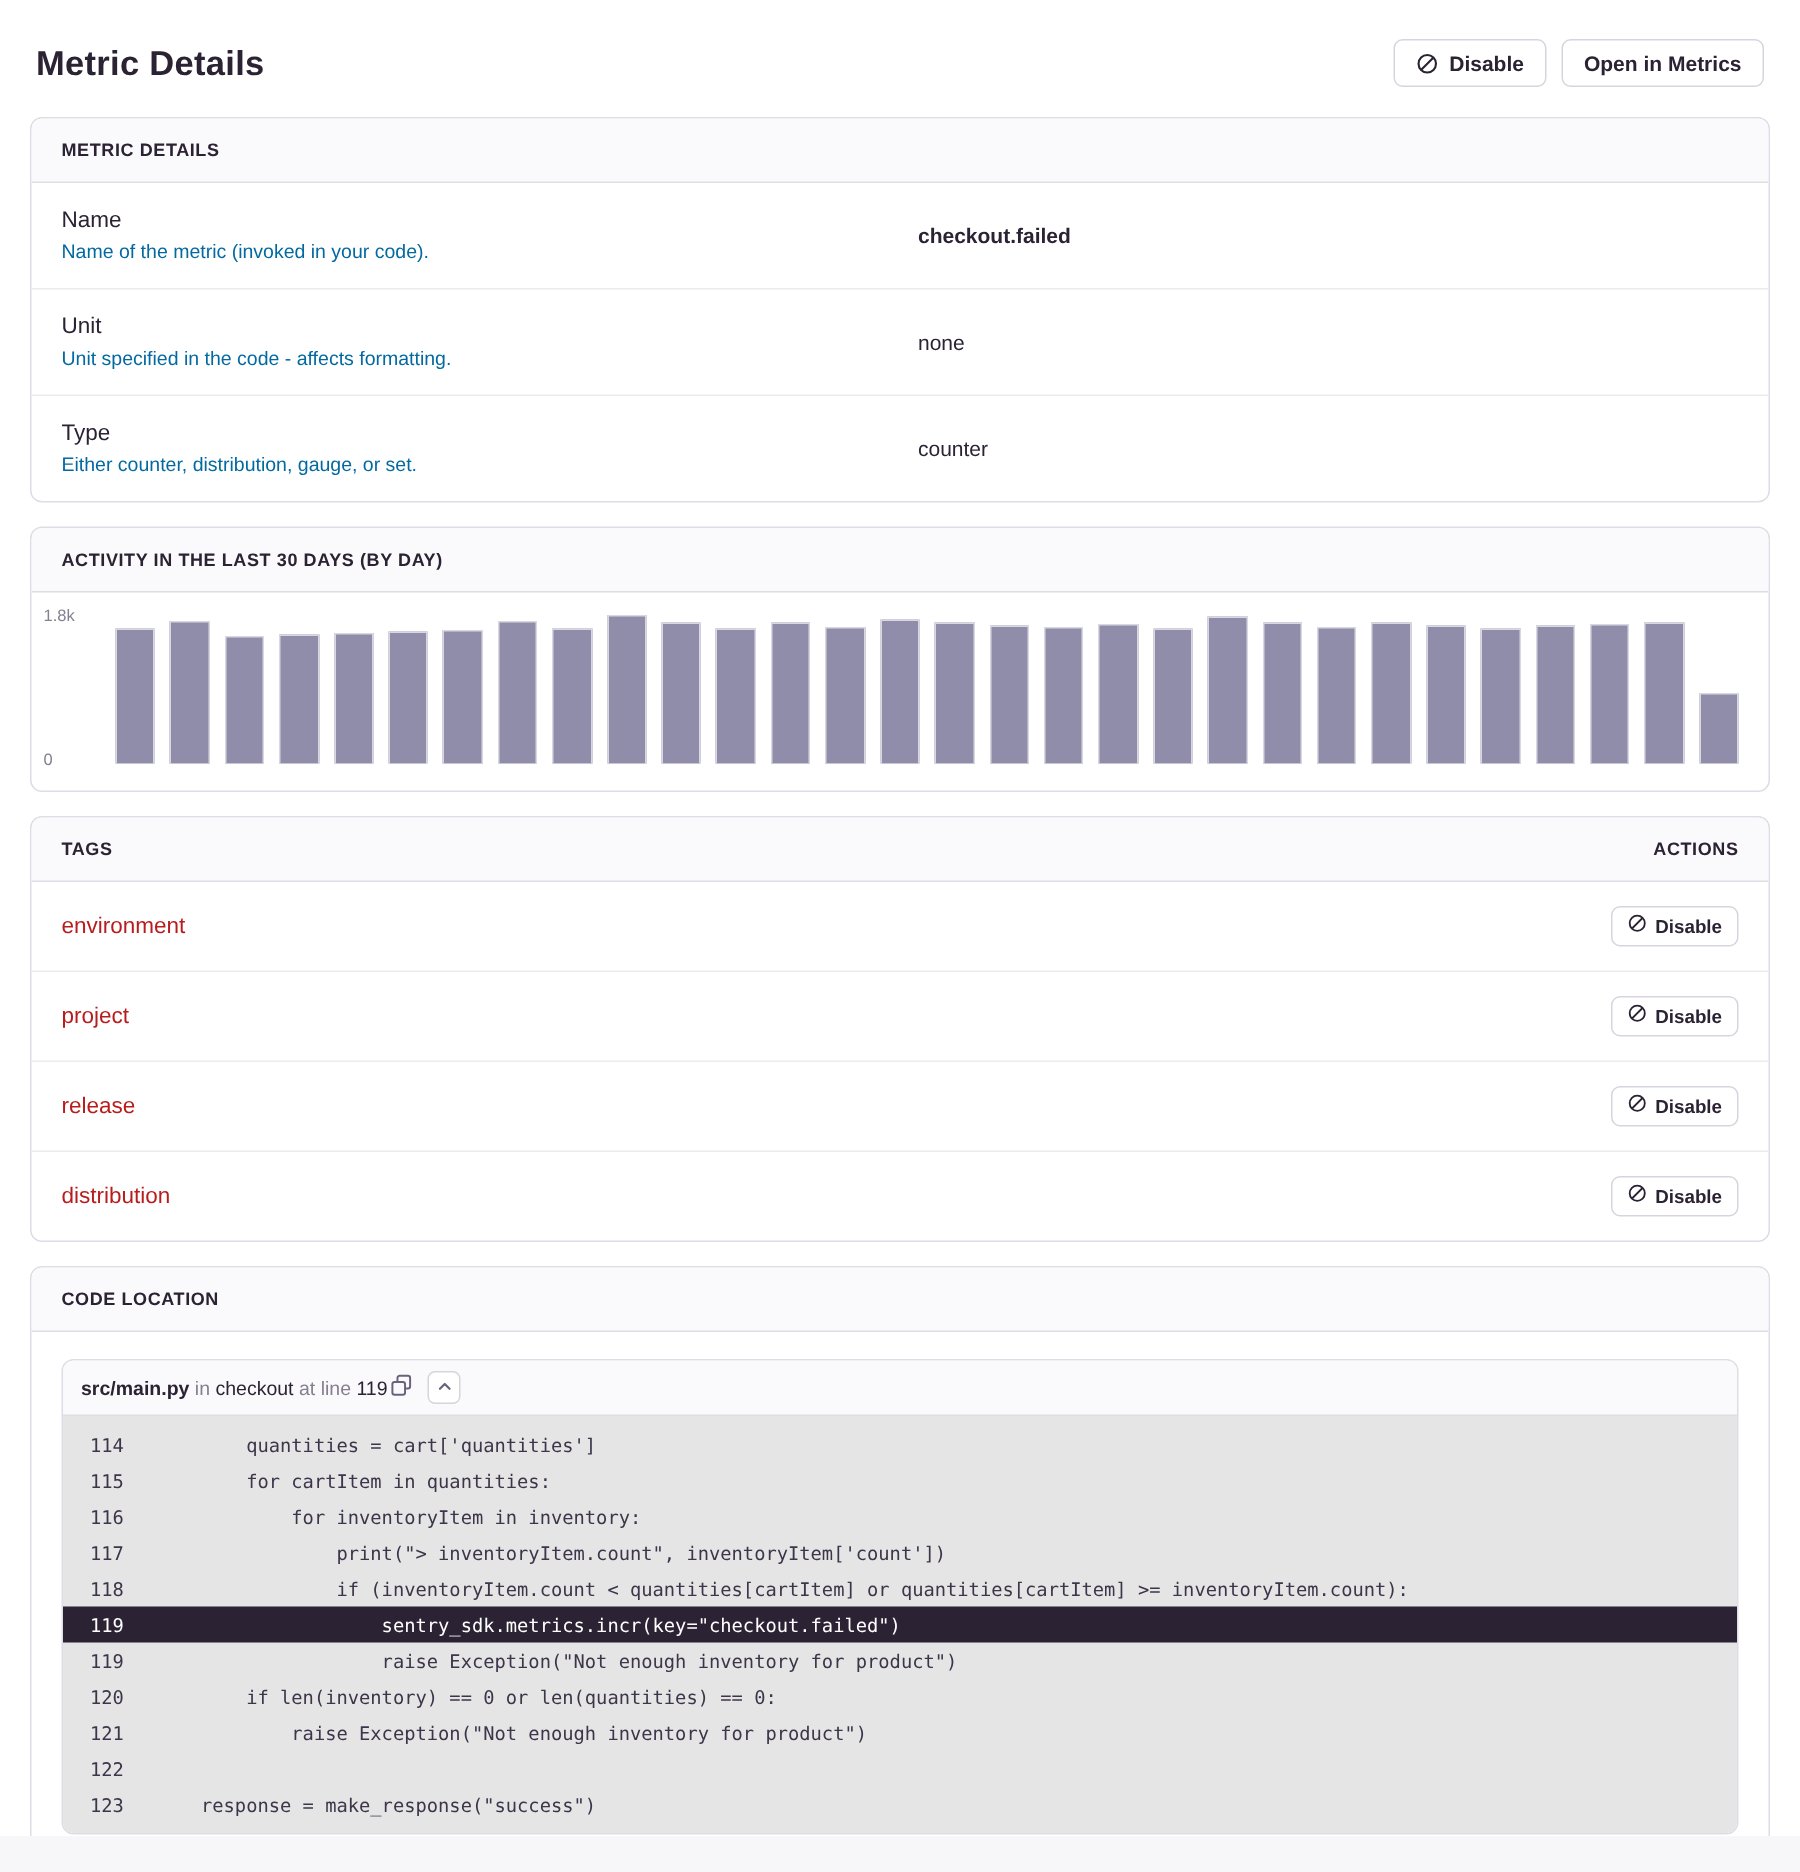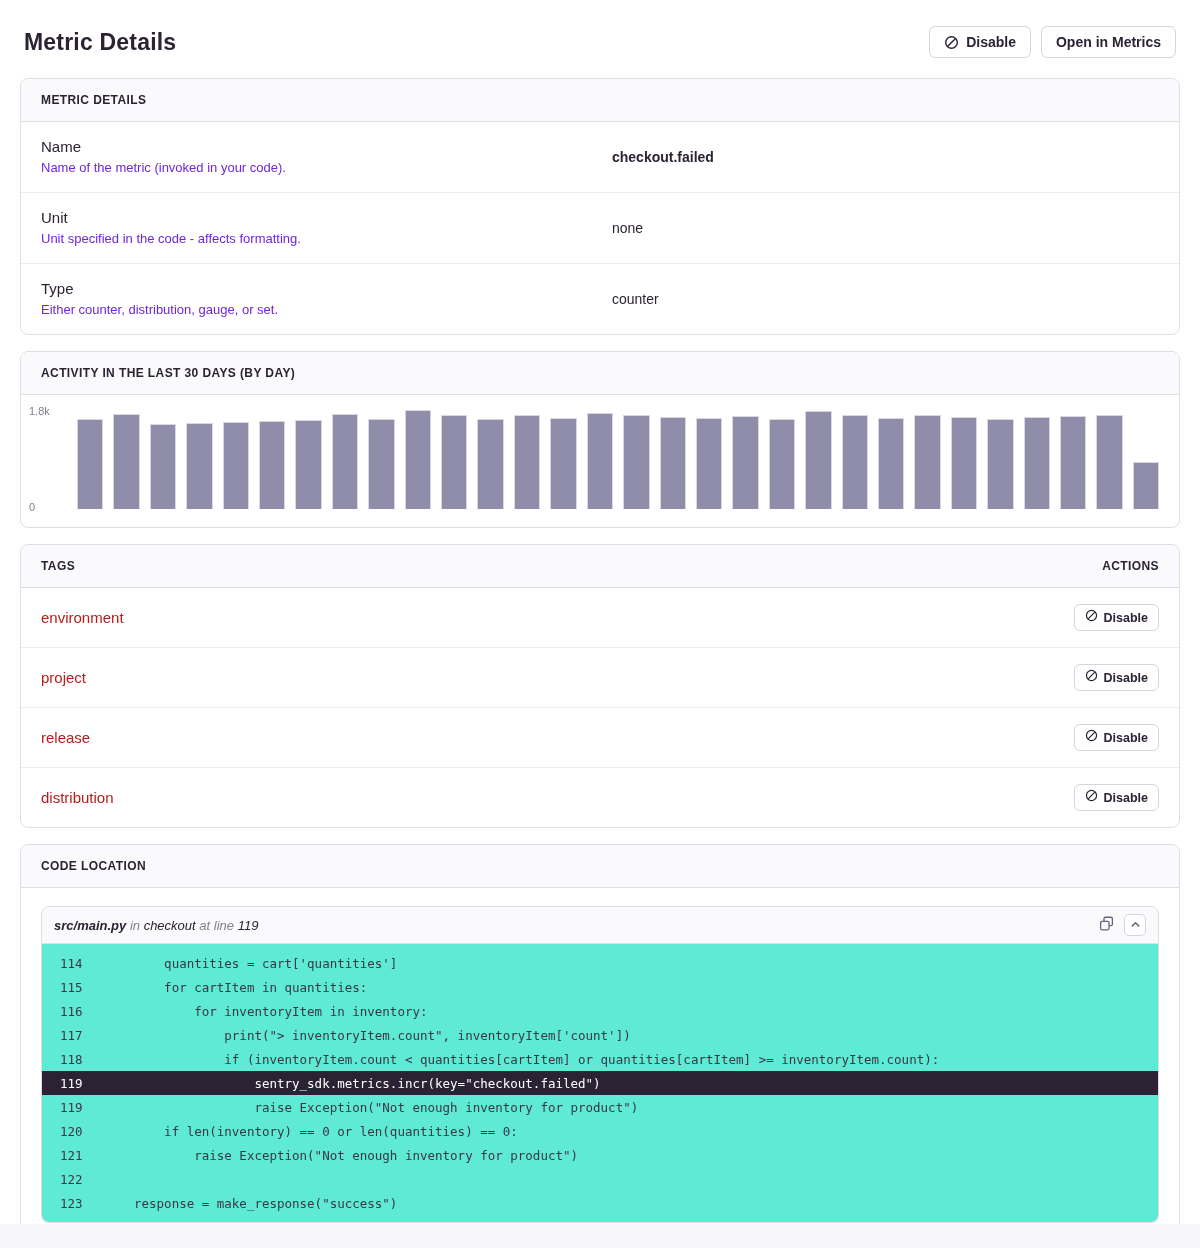--- a/index.html
+++ b/index.html
@@ -29,21 +29,21 @@
   .panel-header {
     background: #faf9fb; border-bottom: 1px solid #e0dce5;
     padding: 14px 20px; font-size: 12px; font-weight: 700; letter-spacing: 0.4px;
     color: #2b2233; display: flex; justify-content: space-between;
   }
 
   
   .detail-row { display: grid; grid-template-columns: 571px 1fr; align-items: center; padding: 16px 20px; border-top: 1px solid #ecebf0; }
   .detail-row:first-child { border-top: none; }
   .detail-label { font-size: 15px; line-height: 18px; color: #2b2233; }
-  .detail-desc { font-size: 13px; line-height: 16px; color: #6d28d9; margin-top: 4px; }
+  .detail-desc { font-size: 13px; line-height: 16px; color: #0369a1; margin-top: 4px; }
   .detail-value { font-size: 14px; color: #2b2233; }
   .detail-value.bold { font-weight: 700; }
 
   
   .chart { display: flex; padding: 10px 20px 18px 8px; }
   .y-axis { width: 48px; display: flex; flex-direction: column; justify-content: space-between; padding-right: 8px; font-size: 11px; color: #857f90; height: 104px; }
   .y-axis .y0 { transform: translateY(4px); }
   .bars { flex: 1; height: 104px; display: flex; align-items: flex-end; gap: 10px; }
   .bar { flex: 1; border: 1px solid #d9d7e2; border-bottom: none; }
 
@@ -55,31 +55,31 @@
     display: inline-flex; align-items: center; gap: 6px;
     background: #fff; border: 1px solid #d8d4de; border-radius: 6px;
     padding: 4px 10px; font-size: 12.5px; font-weight: 700; color: #2b2233;
     font-family: "Liberation Sans", sans-serif; cursor: pointer; line-height: 16px;
   }
 
   
   .code-wrap { padding: 18px 20px; }
   .code-frame { border: 1px solid #e0dce5; border-radius: 8px; overflow: hidden; }
   .code-frame-header {
-    display: flex; justify-content: space-between; align-items: center;
+    display: flex; align-items: center;
     background: #faf9fb; border-bottom: 1px solid #e0dce5; padding: 7px 12px;
-    font-size: 13px; color: #2b2233; font-style: italic;
+    font-size: 13px; color: #2b2233;
   }
   .code-frame-header .muted { color: #857f90; }
   .code-frame-header .strong { font-weight: 700; }
   .code-frame-header .semi { font-weight: 400; }
   .frame-tools { display: flex; align-items: center; gap: 8px; }
   .icon-btn { background: transparent; border: none; color: #68627a; cursor: pointer; display: flex; align-items: center; padding: 2px; }
   .mini-btn { width: 22px; height: 22px; background: #fff; border: 1px solid #d8d4de; border-radius: 5px; color: #68627a; cursor: pointer; display: flex; align-items: center; justify-content: center; }
-  .code-body { padding: 7px 0; background: #5eead4; font-family: "DejaVu Sans Mono", monospace; font-size: 12.5px; color: #3d3549; }
+  .code-body { padding: 7px 0; background: #e5e5e5; font-family: "DejaVu Sans Mono", monospace; font-size: 12.5px; color: #3d3549; }
   .code-line { display: flex; height: 24px; align-items: center; white-space: pre; }
   .code-line .ln { width: 92px; padding-left: 18px; flex: none; }
   .code-line.highlight { background: #2b2233; color: #ffffff; }
 
   .bottom-strip { height: 24px; background: #f7f6f8; }
 </style>
 </head>
 <body>
 
 <div class="page">

